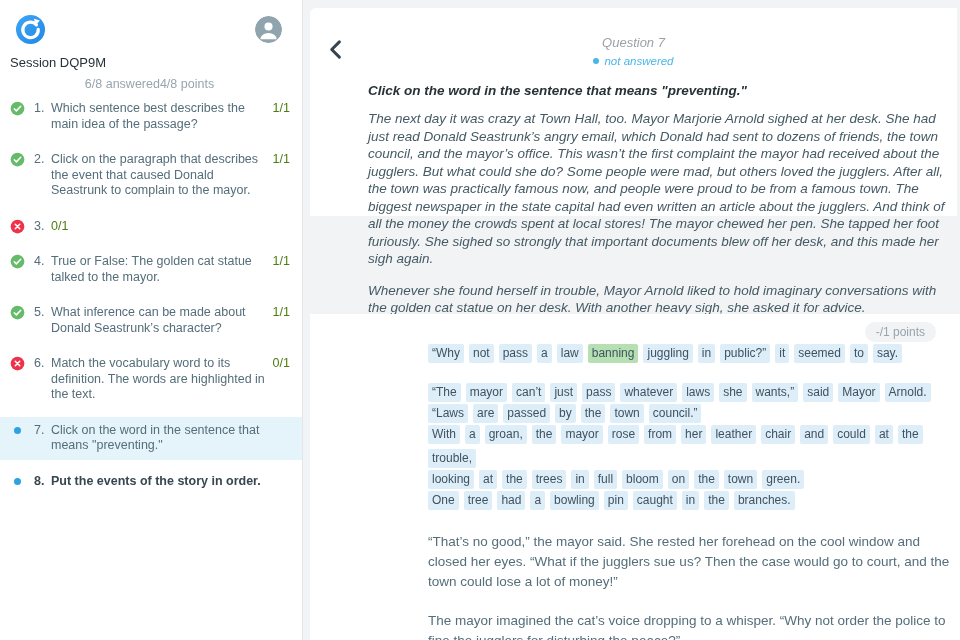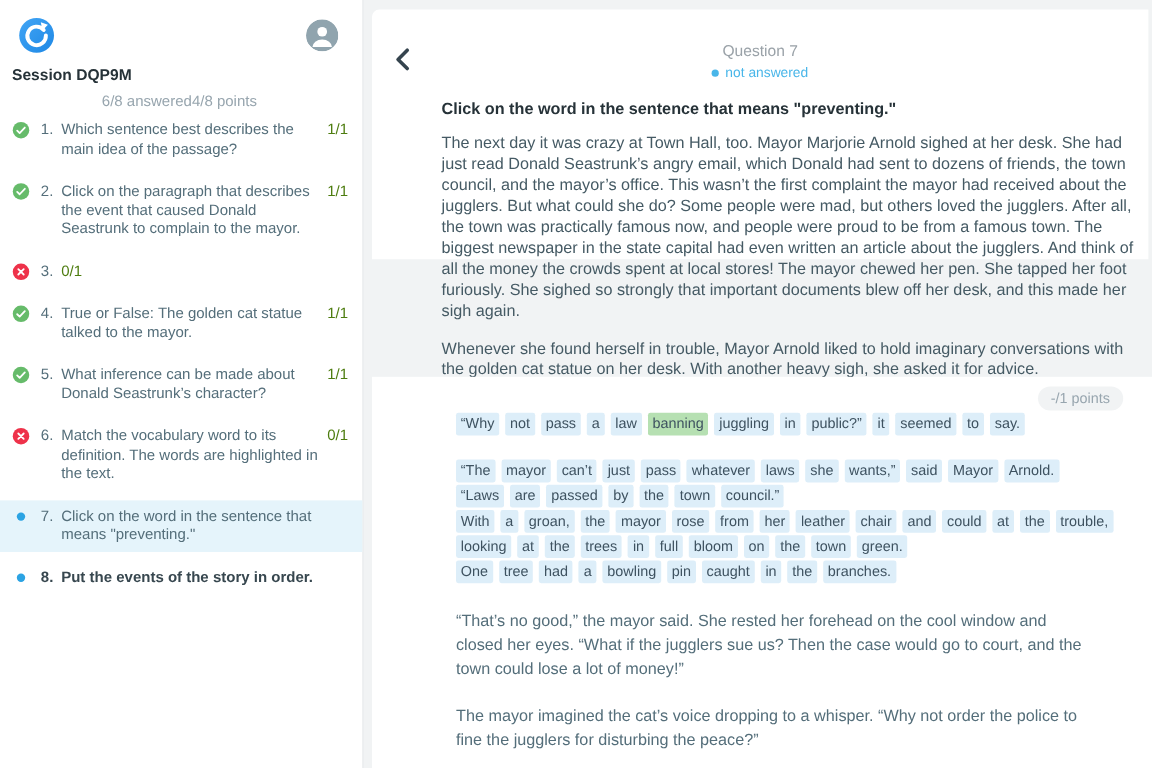--- a/index.html
+++ b/index.html
@@ -11,52 +11,52 @@
   }
   
   .sidebar{position:absolute;left:0;top:0;bottom:0;width:303px;background:#fff;
     border-right:1px solid #e3e6e8;box-sizing:border-box;}
   .logo{position:absolute;left:16px;top:15px;width:29px;height:29px;border-radius:50%;
     background:linear-gradient(135deg,#42a5f5,#1e88e5);cursor:pointer;}
   .logo svg{width:100%;height:100%;display:block;}
   .account{position:absolute;right:20px;top:16px;width:27px;height:27px;border-radius:50%;
     overflow:hidden;cursor:pointer;}
   .account svg{width:100%;height:100%;display:block;}
-  .session-title{position:absolute;left:10px;top:55px;font-size:13px;font-weight:700;
+  .session-title{position:absolute;left:10px;top:55px;font-size:13px;font-weight:400;
     color:var(--text_dark,#263238);}
   .summary{position:absolute;left:10px;right:13px;top:77px;display:flex;
     justify-content:center;font-size:12.5px;color:var(--text_muted,#97a5ae);}
   .q-list{position:absolute;top:95px;left:0;right:0;}
   .q-item{display:flex;align-items:flex-start;padding:6px 12px 6px 10px;margin-bottom:8px;
     font-size:12.5px;line-height:15.5px;color:#546e7a;cursor:pointer;}
   .q-item.active{background:var(--active_item_bg,#e5f4fb);}
   .q-item.bold .q-text,.q-item.bold .q-num{font-weight:700;color:#37474f;}
   .q-icon{width:15px;height:15px;flex:0 0 15px;margin-right:9px;}
   .q-icon svg{width:15px;height:15px;display:block;}
   .blue-dot{display:block;width:7px;height:7px;border-radius:50%;
     background:var(--current_blue,#2ba3e3);margin:4px auto 0;}
   .q-num{flex:0 0 17px;}
   .q-text{flex:1;padding-right:6px;}
   .q-score{flex:0 0 auto;color:#4d7c0f;}
   
   .passage-card{position:absolute;left:310px;top:8px;right:3px;height:208px;background:#fff;
-    border-radius:6px 0 0 0;}
+    border-radius:6px 0 0 0;font-style:italic;}
   .back-btn{position:absolute;left:15px;top:30px;width:23px;height:23px;cursor:pointer;}
   .back-btn svg{width:100%;height:100%;display:block;}
   .q-header{text-align:center;padding-top:27px;}
   .q-label{font-size:13px;color:#9aa2a8;}
   .q-status{margin-top:5px;font-size:11.5px;color:var(--status_blue,#49b6e9);
     display:flex;justify-content:center;align-items:center;gap:5px;}
   .dot{width:6px;height:6px;border-radius:50%;background:var(--status_blue,#49b6e9);}
   .prompt{margin:16px 40px 0 58px;font-size:13.5px;font-weight:700;
     color:var(--text_dark,#263238);}
   .passage{margin:12px 12px 0 58px;}
   .passage p{margin:0 0 14px;font-size:13.5px;line-height:17.5px;color:#455a64;}
   
-  .answer-panel{position:absolute;left:310px;top:314px;right:0;bottom:0;background:#fff;}
+  .answer-panel{position:absolute;left:310px;top:314px;right:0;bottom:0;background:#fff;padding-left:48px;}
   .points-pill{position:absolute;top:8px;right:24px;font-size:12px;
     color:var(--text_muted,#97a5ae);background:var(--page_bg,#f1f3f4);
     padding:3px 11px;border-radius:11px;}
   .tokens{padding:30px 8px 0 70px;text-align:right;}
   .token-line{display:flex;flex-wrap:wrap;gap:5px;margin-bottom:2px;}
   .token-line.gap{margin-bottom:20px;}
   .token{background:var(--token_bg,#ddeef9);color:#3e5260;font-size:12px;
     padding:2px 4px;border-radius:2px;white-space:nowrap;cursor:pointer;line-height:15px;}
   .token.highlight{background:var(--token_highlight_bg,#b6e0b2);}
   .answer-paras{padding:20px 0 0 70px;max-width:525px;}

